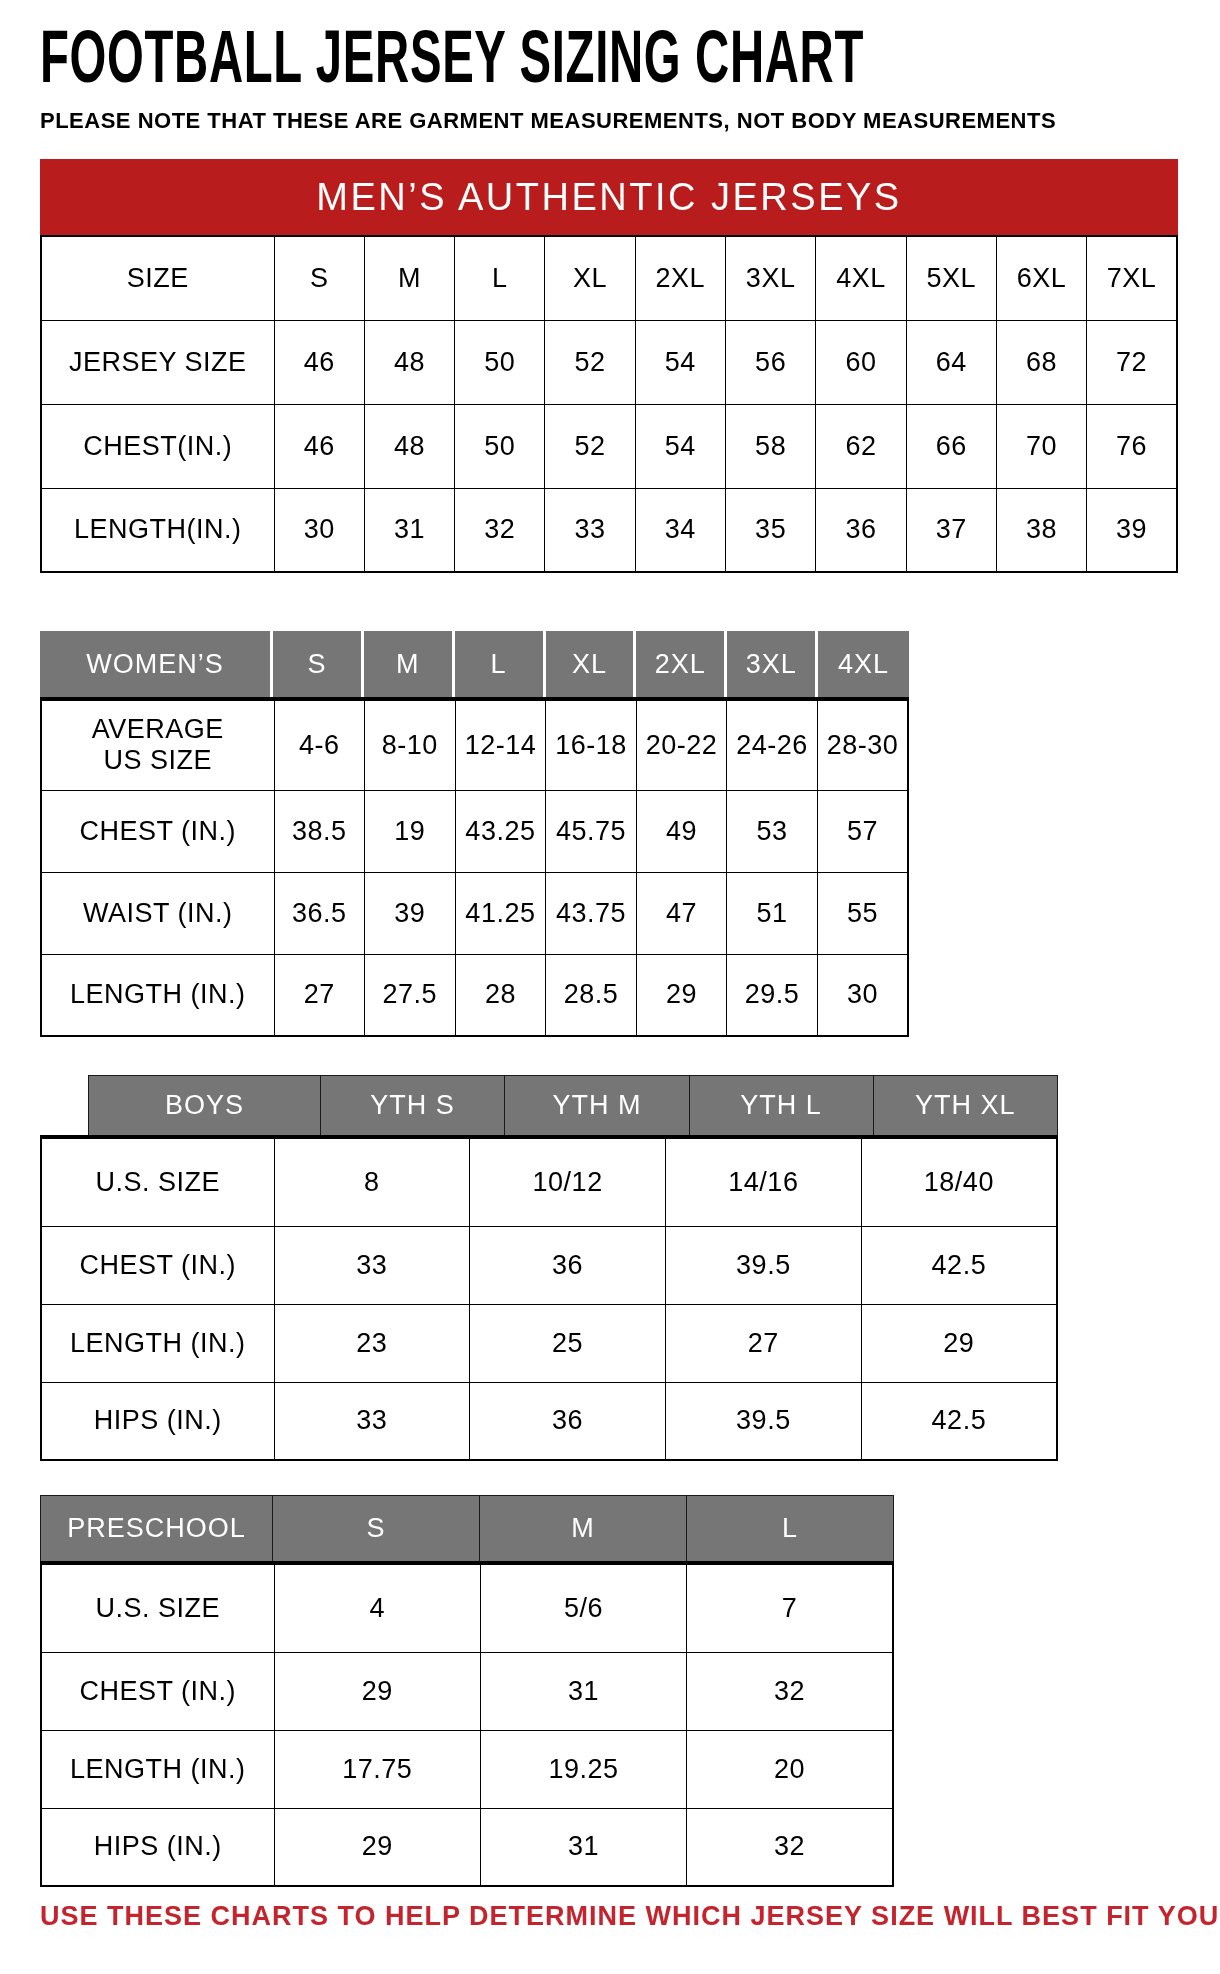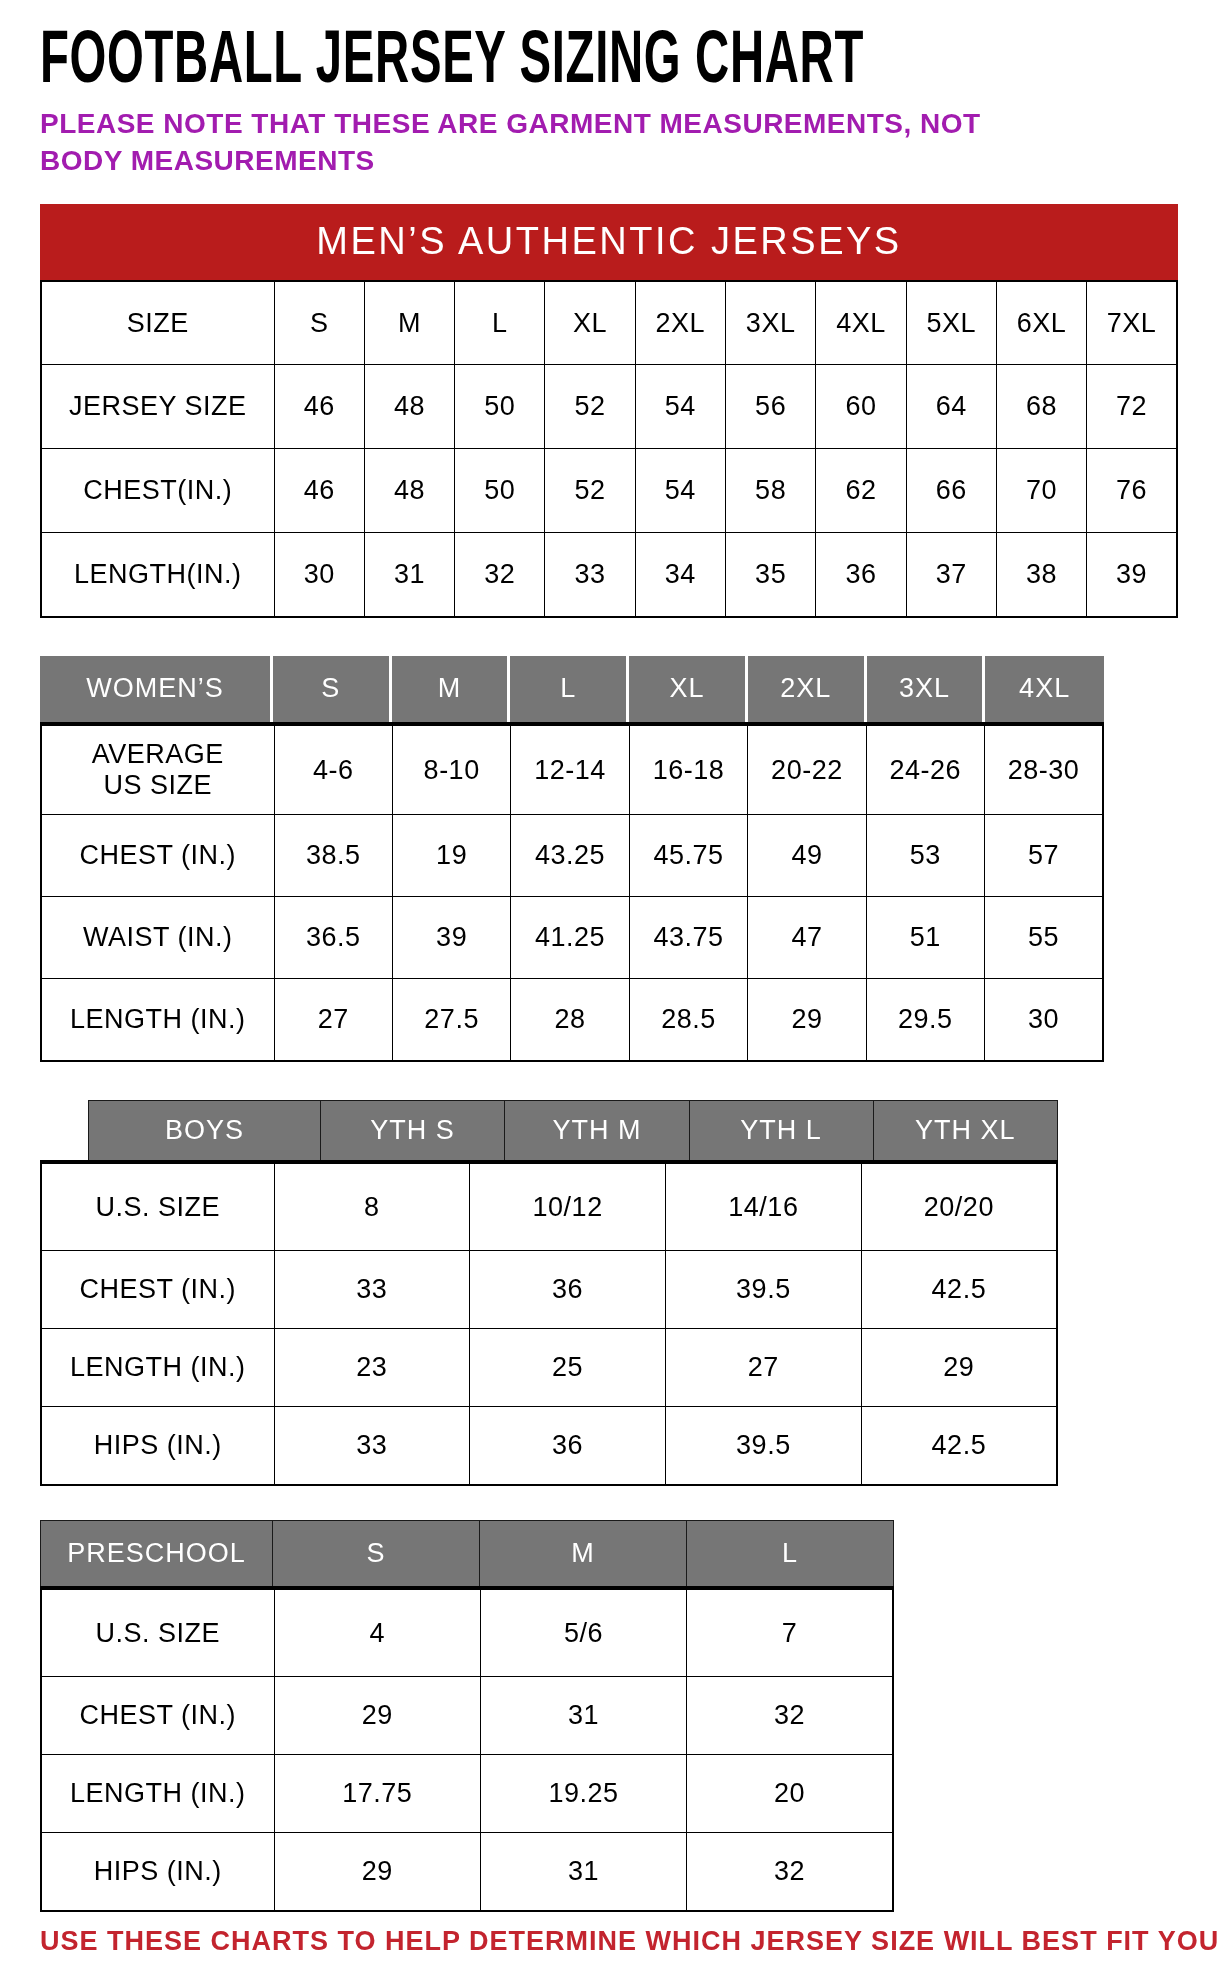--- a/index.html
+++ b/index.html
@@ -25,31 +25,31 @@
     letter-spacing: 1px;
     transform: scaleX(0.64);
     transform-origin: 0 50%;
     white-space: nowrap;
   }
 
   
   p.note {
     margin-top: 14px;
     max-width: 1030px;
-    font-size: 28px;
+    font-size: 22px;
     line-height: 1.32;
     font-weight: 700;
     letter-spacing: 0.5px;
-    color: #a21caf;
+    color: #000000;
   }
 
   
   .sz-table { margin-top: 0; }
   [data-table="mens"]      { width: 1138px; margin-top: 24px; }
-  [data-table="womens"]    { width: 1064px; margin-top: 38px; }
+  [data-table="womens"]    { width: 869px; margin-top: 58px; }
   [data-table="boys"]      { width: 1018px; margin-top: 38px; }
   [data-table="preschool"] { width: 854px;  margin-top: 34px; }
 
   
   .banner {
     height: 76px;
     background: #b91c1c;
     color: #fff;
     display: flex;
     align-items: center;
@@ -250,21 +250,21 @@
       <div class="hdr-cell">YTH L</div>
       <div class="hdr-cell">YTH XL</div>
     </div>
     <table class="body-tbl">
       <tbody>
         <tr>
           <td>U.S. SIZE</td>
           <td>8</td>
           <td>10/12</td>
           <td>14/16</td>
-          <td>20/20</td>
+          <td>18/40</td>
         </tr>
         <tr>
           <td>CHEST (IN.)</td>
           <td>33</td>
           <td>36</td>
           <td>39.5</td>
           <td>42.5</td>
         </tr>
         <tr>
           <td>LENGTH (IN.)</td>

